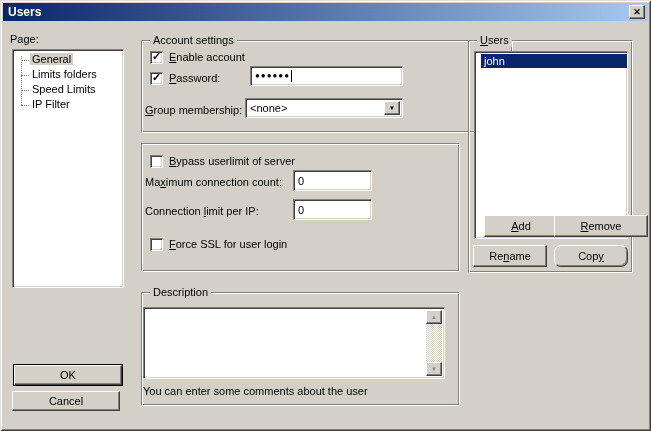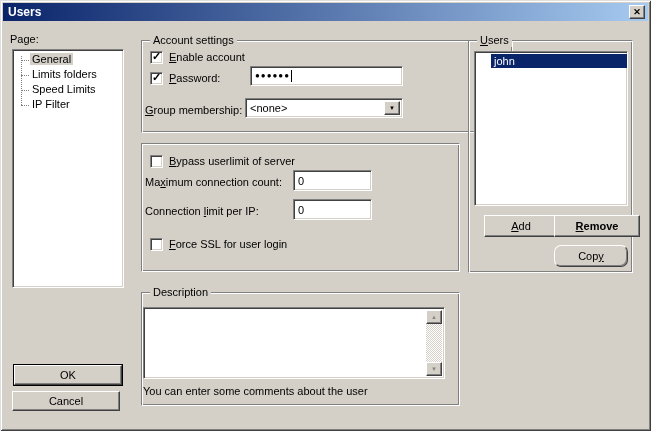--- a/index.html
+++ b/index.html
@@ -138,30 +138,33 @@
       <span class="sb-btn sb-up raised">▲</span>
       <span class="sb-track"></span>
       <span class="sb-btn sb-down raised">▼</span>
     </span>
   </div>
   <div class="abs lbl" style="left:143px;top:385px;">You can enter some comments about the user</div>
 
   <div class="abs etched" style="left:468px;top:40px;width:165px;height:233px;">
     <span class="legend"><u>U</u>sers</span>
   </div>
-  <div class="abs sunken" style="left:474px;top:51px;width:154px;height:155px;padding:2px 0 0 16px;">
+  <div class="abs sunken" style="left:474px;top:51px;width:154px;height:188px;padding:2px 0 0 6px;">
     <div class="list-item">
       <span>john</span>
     </div>
   </div>
   <div class="abs raised btn" style="left:484px;top:215px;width:74px;height:22px;">
     <span><u>A</u>dd</span>
   </div>
-  <div class="abs raised btn" style="left:554px;top:215px;width:86px;height:22px;font-weight:bold;">
+  <div class="abs raised btn" style="left:554px;top:215px;width:94px;height:22px;">
     <span><u>R</u>emove</span>
+  </div>
+  <div class="abs raised btn" style="left:473px;top:245px;width:74px;height:22px;">
+    <span>Re<u>n</u>ame</span>
   </div>
   <div class="abs raised btn" style="left:554px;top:245px;width:74px;height:22px;border-radius:7px;">
     <span>Cop<u>y</u></span>
   </div>
 
   <div class="abs raised btn default" style="left:14px;top:365px;width:108px;height:20px;">
     <span>OK</span>
   </div>
   <div class="abs raised btn" style="left:12px;top:391px;width:108px;height:20px;">
     <span>Cancel</span>

